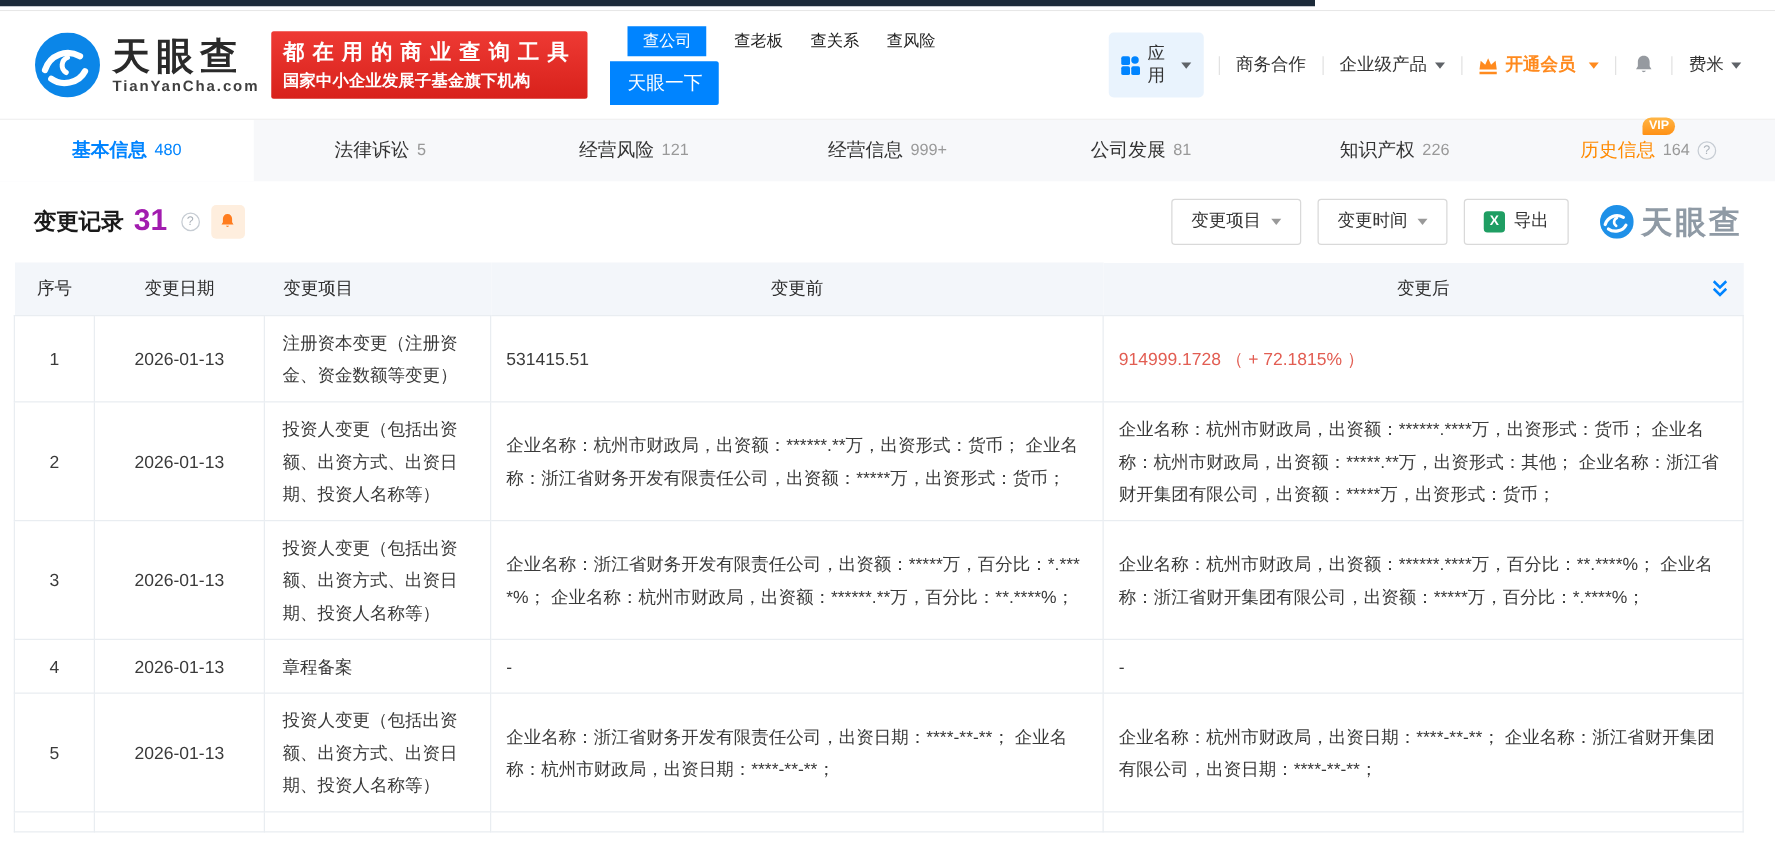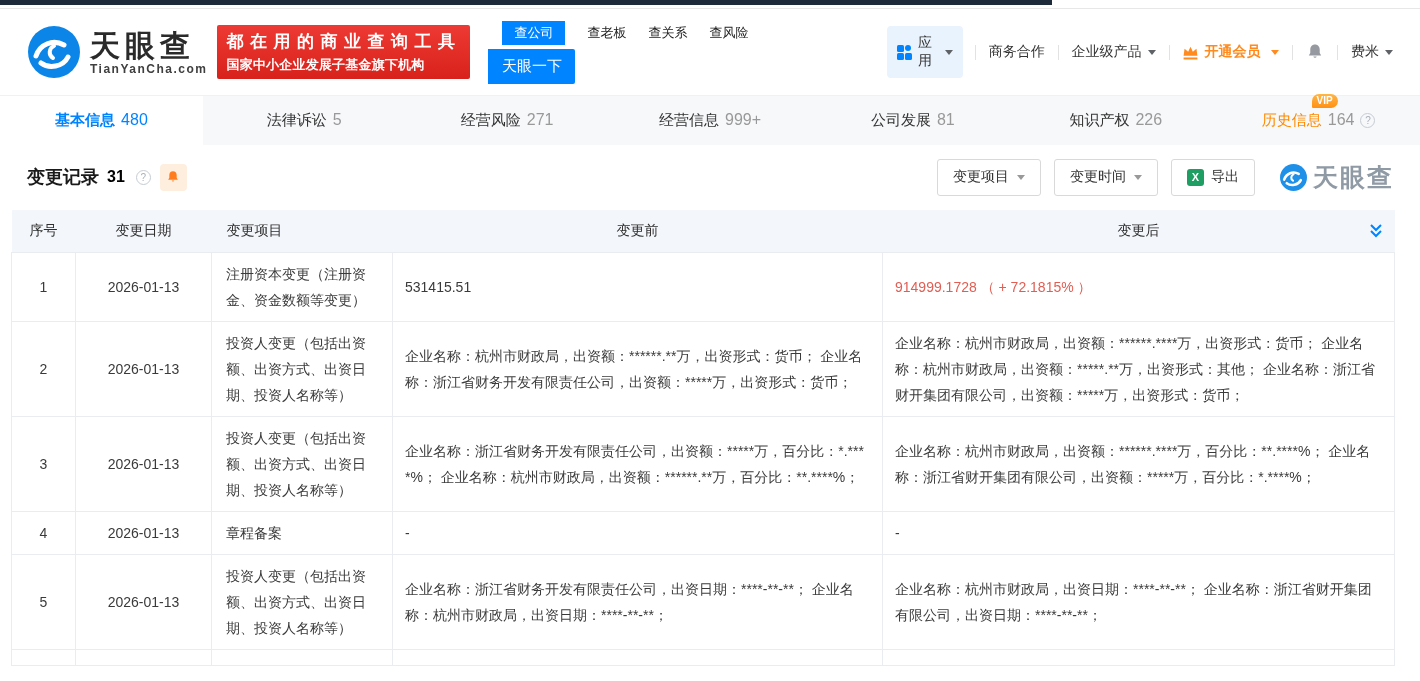--- a/index.html
+++ b/index.html
@@ -44,32 +44,32 @@
   .nav-item { padding:0 13px; display:flex; align-items:center; cursor:pointer; white-space:nowrap; }
   .divider { width:1px; height:15px; background:#e2e2e2; }
   .vip-link { color:#ff8a1e; font-weight:bold; gap:5px; }
   .vip-link .caret { border-top-color:#ff8a1e; }
   .bell-link svg { display:block; }
 
   
   .tabbar { position:absolute; top:95px; left:0; width:100%; height:50px; display:flex; background:#f7f8fa; border-top:1px solid #f1f1f1; }
   .tab { flex:1; display:flex; align-items:center; justify-content:center; cursor:pointer; font-size:15px; color:#333; }
   .tab-inner { position:relative; }
-  .tab .tab-count { font-size:16px; color:#999; margin-left:6px; position:relative; top:-1px; }
+  .tab .tab-count { font-size:13px; color:#999; margin-left:6px; position:relative; top:-1px; }
   .tab.active { background:#fff; }
   .tab.active .tab-label { color:#0084ff; font-weight:bold; }
   .tab.active .tab-count { color:#0084ff; }
   .tab.hl .tab-label { color:#ff8a00; }
   .vip-badge { position:absolute; top:-17px; right:-16px; background:linear-gradient(180deg,#ffb646,#ff9014); color:#fff; font-size:10px; font-weight:bold; padding:2px 5px; border-radius:7px 7px 7px 1px; line-height:10px; }
   .help-icon { display:inline-block; width:15px; height:15px; border:1px solid #c6ccd3; border-radius:50%; color:#aab1b9; font-size:10px; line-height:13px; text-align:center; margin-left:6px; flex:none; }
 
   
   .section-head { position:absolute; top:157px; left:27px; right:26px; display:flex; align-items:center; height:40px; }
   .sec-title { font-size:18px; font-weight:bold; color:#1a1a1a; }
-  .sec-count { font-size:16px; font-weight:bold; color:#000000; margin:0 5px 0 8px; }
+  .sec-count { font-size:24px; font-weight:bold; color:#a21caf; margin:0 5px 0 8px; }
   .bell-btn { width:27px; height:27px; background:#feeede; border:none; border-radius:4px; margin-left:9px; display:flex; align-items:center; justify-content:center; cursor:pointer; padding:0; }
   .sec-right { margin-left:auto; display:flex; align-items:center; gap:13px; }
   .filter-btn { height:37px; background:#fff; border:1px solid #d9d9d9; border-radius:3px; font-size:14px; color:#333; padding:0 15px; display:flex; align-items:center; cursor:pointer; font-family:inherit; }
   .filter-btn .caret { border-top-color:#999; margin-left:8px; }
   .export-btn { gap:7px; }
   .excel-icon { width:17px; height:17px; background:#1f9e63; border-radius:3px; color:#fff; font-size:11px; font-weight:bold; line-height:17px; text-align:center; }
   .watermark { display:flex; align-items:center; gap:6px; margin-left:12px; }
   .wm-text { font-size:25px; font-weight:bold; color:#8f9aa5; letter-spacing:2px; }
 
   
@@ -170,21 +170,21 @@
     <div class="tab active">
       <span class="tab-inner"><span class="tab-label">基本信息</span></span>
       <span class="tab-count">480</span>
     </div>
     <div class="tab">
       <span class="tab-inner"><span class="tab-label">法律诉讼</span></span>
       <span class="tab-count">5</span>
     </div>
     <div class="tab">
       <span class="tab-inner"><span class="tab-label">经营风险</span></span>
-      <span class="tab-count">271</span>
+      <span class="tab-count">121</span>
     </div>
     <div class="tab">
       <span class="tab-inner"><span class="tab-label">经营信息</span></span>
       <span class="tab-count">999+</span>
     </div>
     <div class="tab">
       <span class="tab-inner"><span class="tab-label">公司发展</span></span>
       <span class="tab-count">81</span>
     </div>
     <div class="tab">

